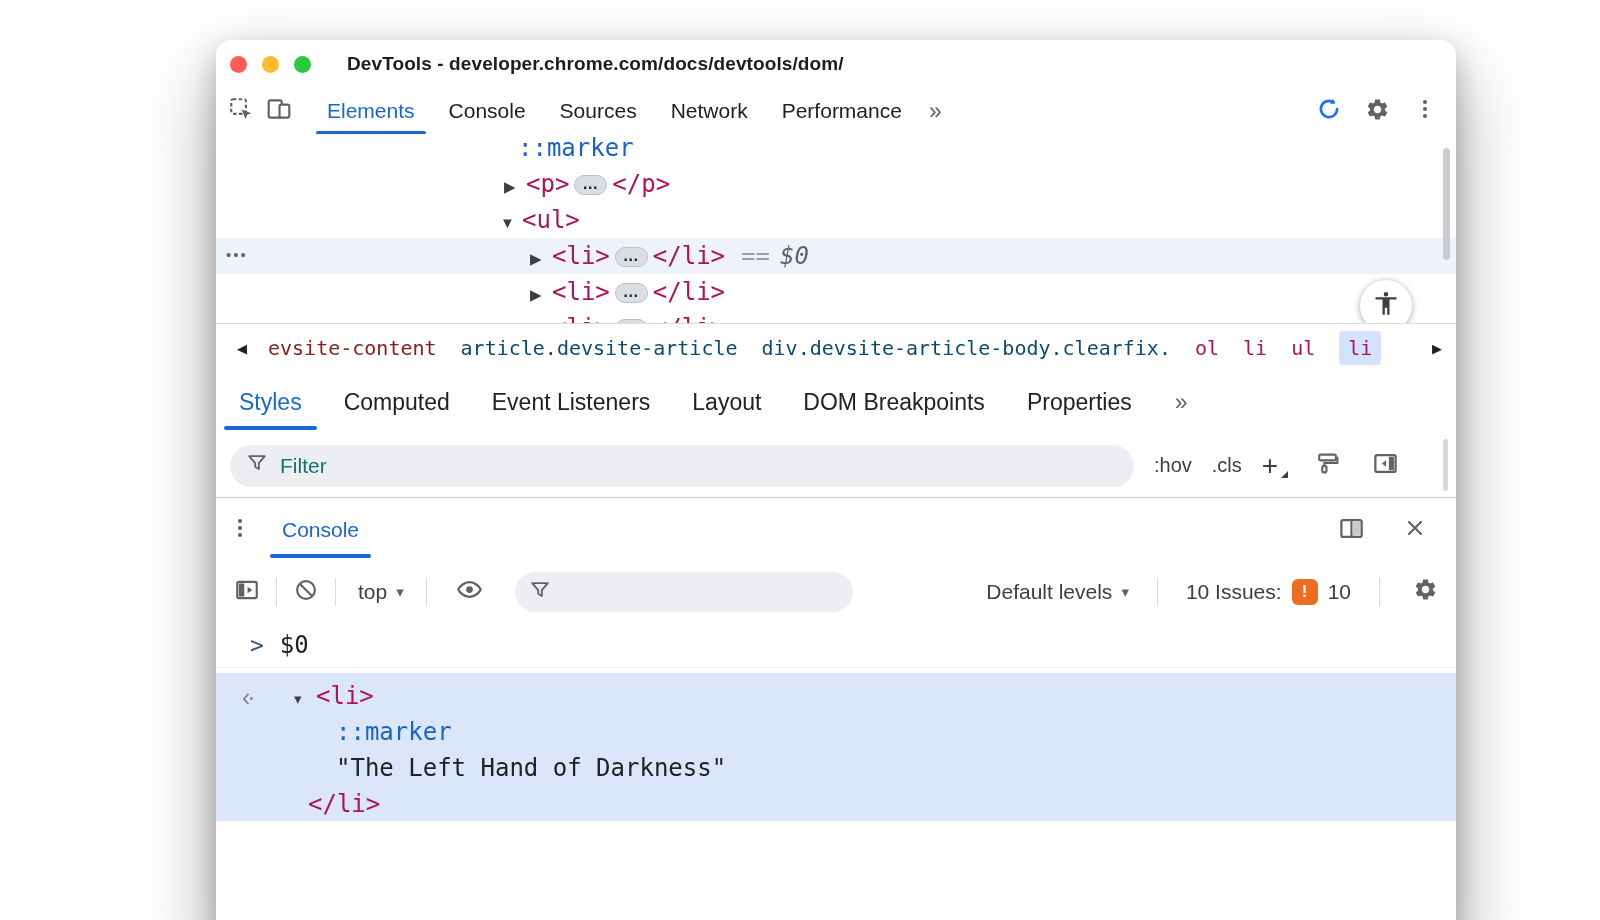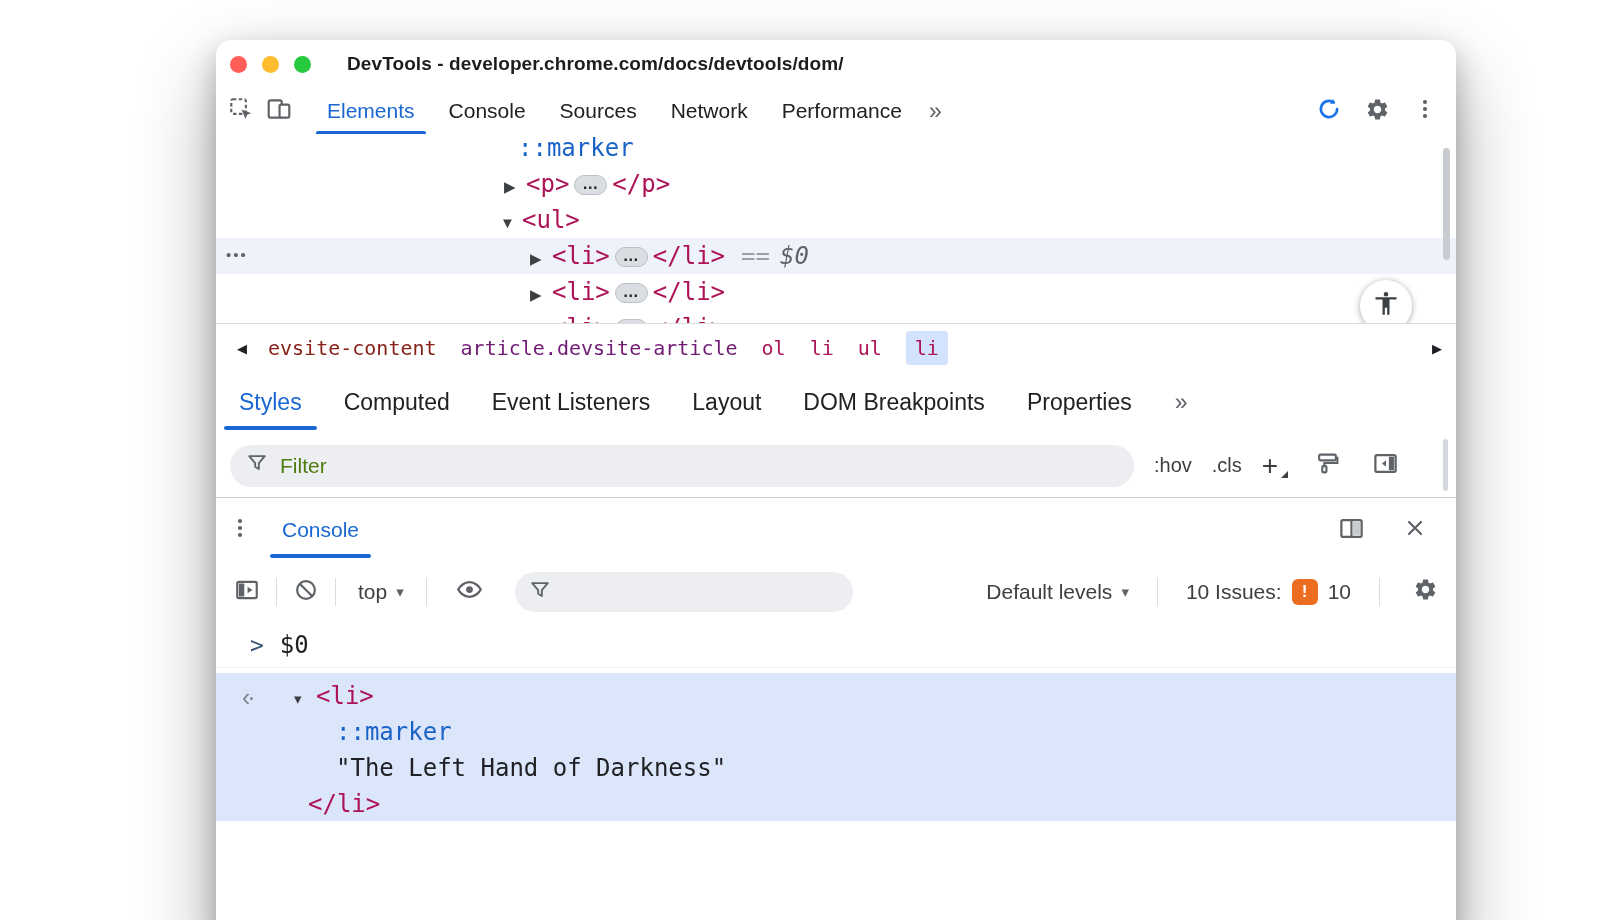--- a/index.html
+++ b/index.html
@@ -55,35 +55,35 @@
   .sb-styles{position:absolute;right:8px;top:5px;width:5px;height:52px;background:#d5d8dc;border-radius:3px;}
   
   .crumbbar{position:absolute;top:283px;left:0;right:0;height:48px;border-top:1px solid #dadce0;border-bottom:1px solid #dadce0;
     display:flex;align-items:center;background:#fff;font-family:"DejaVu Sans Mono",monospace;font-size:20px;}
   .crumb-nav{width:52px;height:100%;display:flex;align-items:center;justify-content:center;font-size:13px;color:#202124;
     font-family:"DejaVu Sans",sans-serif;cursor:pointer;flex:0 0 auto;}
   .crumbs{display:flex;align-items:center;gap:24px;flex:1;min-width:0;overflow:hidden;}
   .crumb{white-space:nowrap;cursor:pointer;}
   .crumb.selected{background:#d3e3fd;padding:5px 9px;border-radius:3px;}
   .bc-darkred{color:#86221a;}
-  .bc-orange{color:#701a75;}
+  .bc-orange{color:#0c4a6e;}
   .bc-tag{color:#ad1457;}
   .crumb-fwd{width:38px;height:100%;display:flex;align-items:center;justify-content:center;font-size:13px;color:#202124;
     font-family:"DejaVu Sans",sans-serif;cursor:pointer;flex:0 0 auto;}
   
   .styles-tabs-row{position:absolute;top:331px;left:0;right:0;height:63px;display:flex;align-items:stretch;
     border-bottom:1px solid #e4e6e8;background:#fff;padding-left:2px;}
   .stab{padding:0 21px;display:flex;align-items:center;font-size:23px;color:#202124;position:relative;white-space:nowrap;cursor:pointer;}
   .stab.active{color:#1967d2;}
   .stab.active::after{content:"";position:absolute;left:6px;right:6px;bottom:4px;height:4px;background:#1967d2;border-radius:2px;}
   .styles-more{display:flex;align-items:center;margin-left:14px;font-size:23px;color:#5f6368;padding:0 8px;cursor:pointer;}
   
   .filter-row{position:absolute;top:394px;left:0;right:0;height:63px;display:flex;align-items:center;padding:0 14px;gap:20px;background:#fff;}
   .filter-pill{flex:0 0 auto;width:872px;height:42px;border-radius:21px;background:#eceef1;display:flex;align-items:center;
-    padding:0 16px;gap:12px;color:#4d7c0f;font-size:21px;cursor:text;}
+    padding:0 16px;gap:12px;color:#0f766e;font-size:21px;cursor:text;}
   .txt-btn{font-size:20px;color:#3c4043;cursor:pointer;white-space:nowrap;}
   .plus-btn{font-size:28px;color:#3c4043;cursor:pointer;position:relative;padding-right:10px;line-height:1;}
   .plus-btn::after{content:"";position:absolute;right:0;bottom:2px;border-left:7px solid transparent;border-bottom:7px solid #3c4043;}
   
   .drawer-header{position:absolute;top:457px;left:0;right:0;height:64px;border-top:1px solid #c9cdd1;border-bottom:1px solid #dde0e3;
     display:flex;align-items:stretch;background:#fff;}
   .kebab-btn{width:48px;display:flex;align-items:center;justify-content:center;cursor:pointer;}
   .console-tab{display:flex;align-items:center;padding:0 16px;font-size:21px;color:#1967d2;position:relative;margin-left:2px;cursor:pointer;}
   .console-tab::after{content:"";position:absolute;left:4px;right:4px;bottom:4px;height:4px;background:#1967d2;border-radius:2px;}
   .header-right{margin-left:auto;display:flex;align-items:center;gap:26px;padding-right:22px;}
@@ -184,20 +184,21 @@
     </div>
   </div>
 
   <div class="crumbbar">
     <span class="crumb-nav">
         <span>◀</span>
       </span>
     <div class="crumbs">
         <span class="crumb bc-darkred">evsite-content</span>
         <span class="crumb bc-orange">article.devsite-article</span>
+        <span class="crumb bc-orange">div.devsite-article-body.clearfix.</span>
         <span class="crumb bc-tag">ol</span>
         <span class="crumb bc-tag">li</span>
         <span class="crumb bc-tag">ul</span>
         <span class="crumb bc-tag selected">li</span>
       </div>
     <span class="crumb-fwd">
         <span>▶</span>
       </span>
   </div>
 

